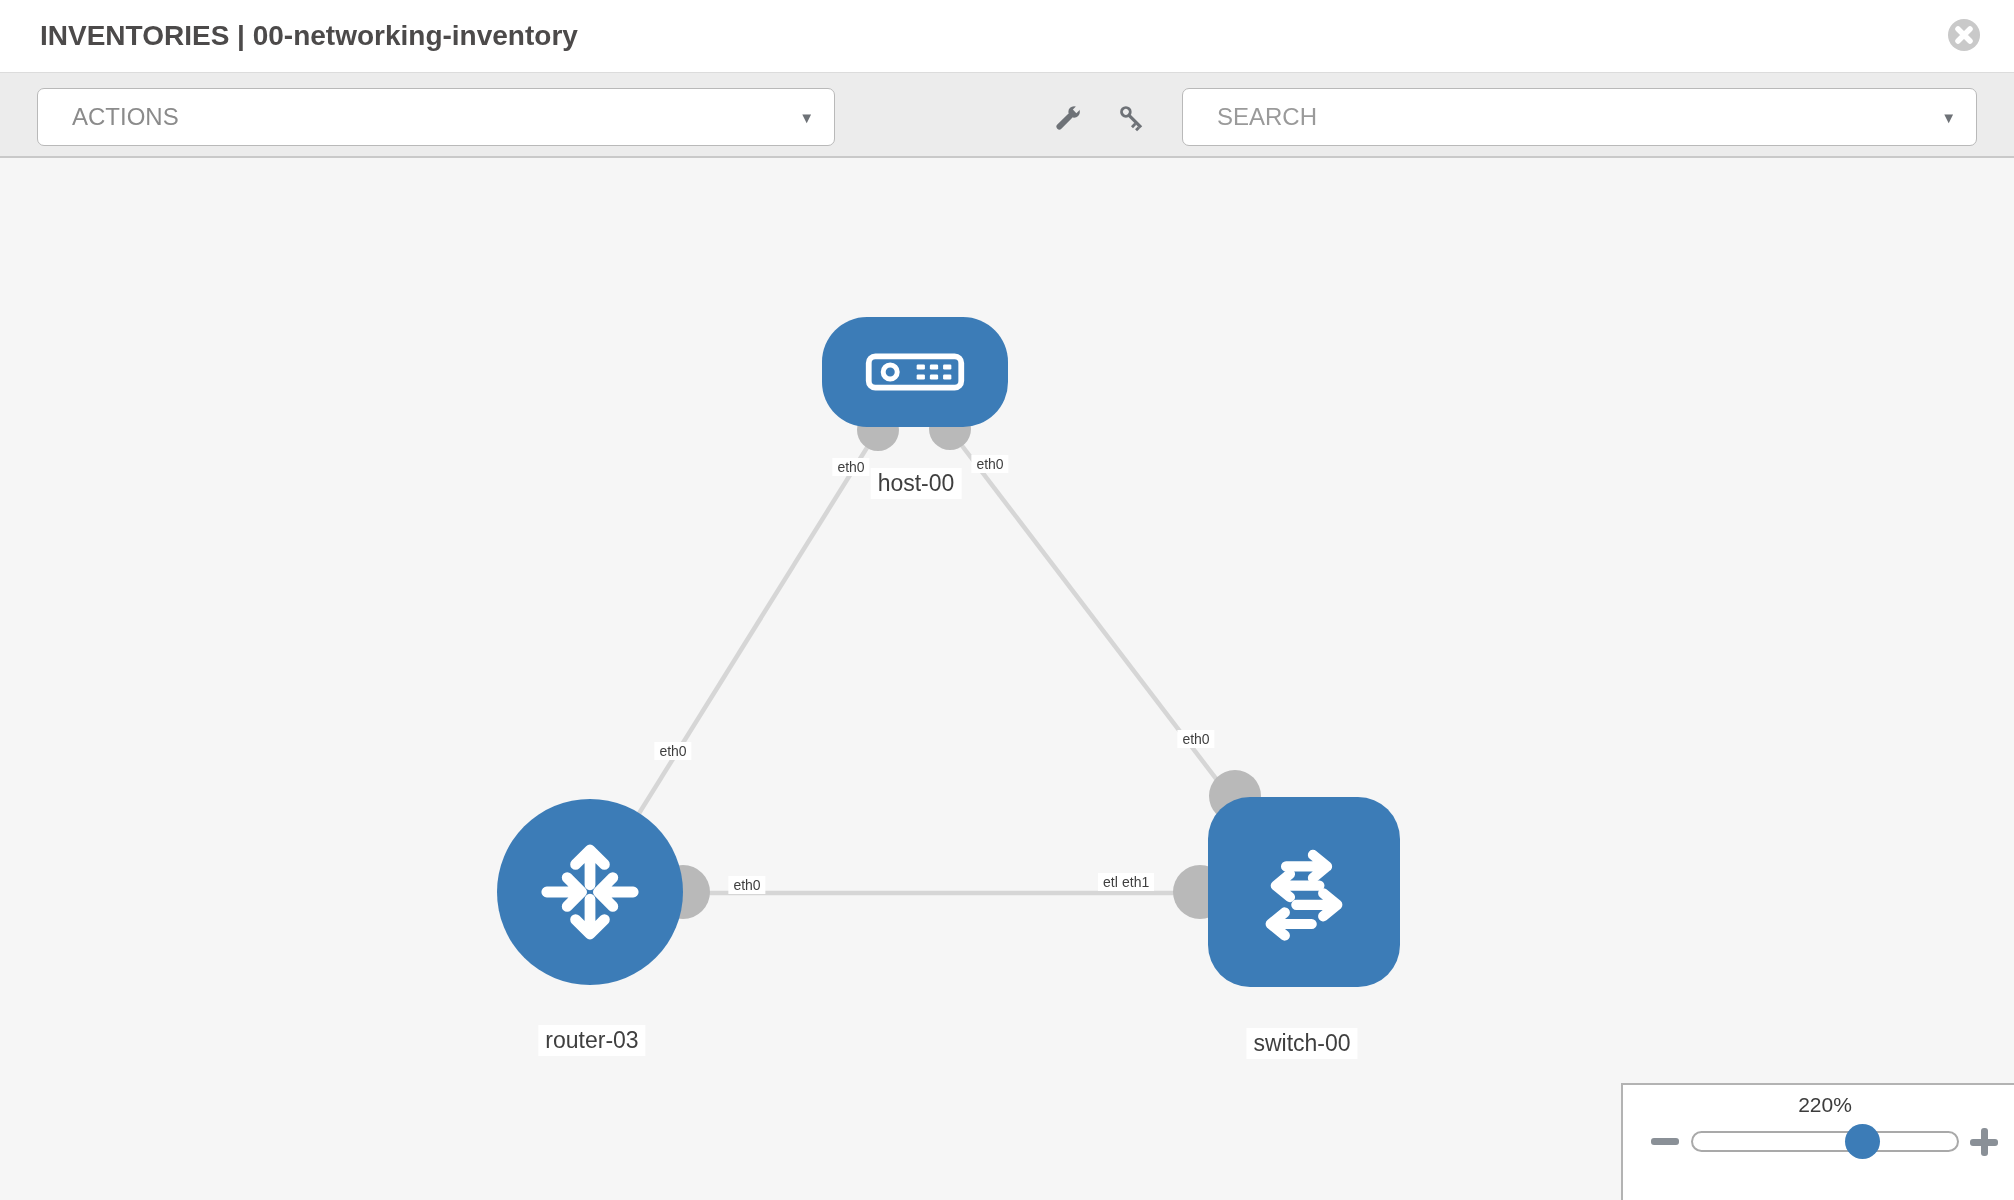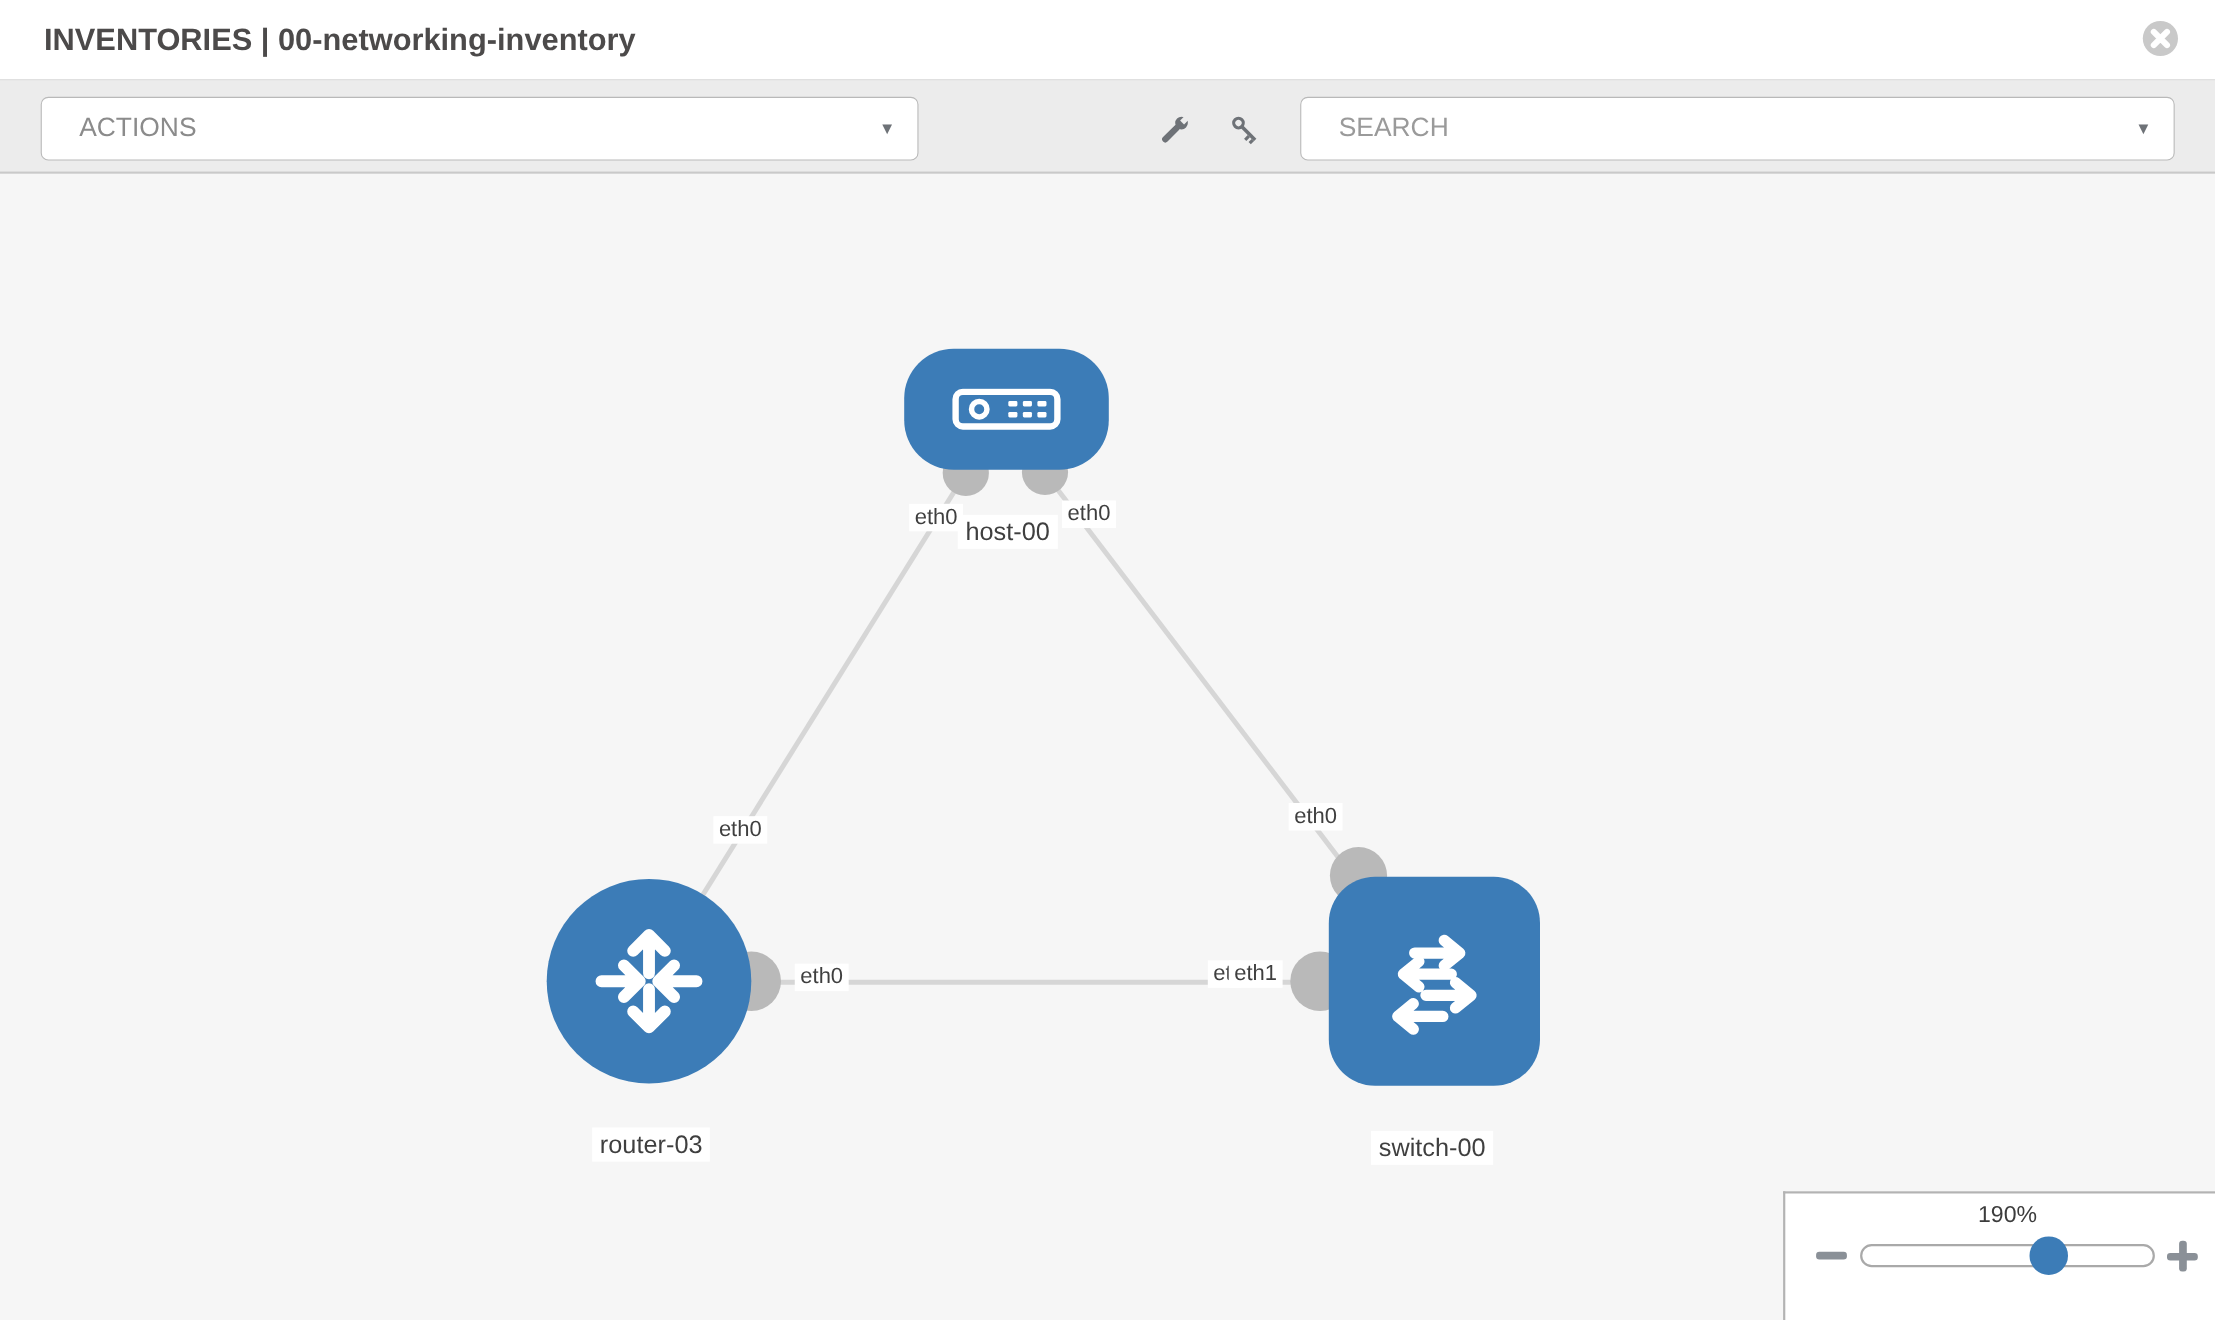--- a/index.html
+++ b/index.html
@@ -39,21 +39,21 @@
   .node { position:absolute; background:#3c7cb7; display:flex; align-items:center; justify-content:center; cursor:pointer; }
   .node-host   { left:822px;  top:159px; width:186px; height:110px; border-radius:45px; }
   .node-router { left:497px;  top:641px; width:186px; height:186px; border-radius:50%; }
   .node-switch { left:1208px; top:639px; width:192px; height:190px; border-radius:42px; }
   .node-label {
     position:absolute; transform:translateX(-50%);
     background:#fff; color:#3f3f3f; font-size:23px; padding:2px 7px; white-space:nowrap;margin-top:25px;
   }
   .iface-label {
     position:absolute; transform:translateX(-50%);
-    background:#fff; color:#3f3f3f; font-size:20px; padding:1px 5px; white-space:nowrap;
+    background:#fff; color:#3f3f3f; font-size:14px; padding:1px 5px; white-space:nowrap;
   }
   .iface-left { transform:none; }
   .iface-clip { overflow:hidden; width:30px; padding-right:0; }
   
   .zoom-panel {
     position:absolute; left:1621px; top:1083px; width:393px; height:117px;
     background:#fff; border-left:2px solid #b3b3b3; border-top:2px solid #b3b3b3;
   }
   .zoom-level { position:absolute; left:68px; top:8px; width:268px; text-align:center; font-size:21px; color:#3c3c3c; }
   .zoom-minus { position:absolute; left:28px; top:53px; width:28px; height:7px; background:#8a9097; border-radius:3px; cursor:pointer; }
@@ -173,21 +173,21 @@
     <div class="iface-label" style="left:851px;  top:300px;">eth0</div>
     <div class="iface-label" style="left:673px;  top:584px;">eth0</div>
     <div class="iface-label" style="left:990px;  top:297px;">eth0</div>
     <div class="iface-label" style="left:1196px; top:572px;">eth0</div>
     <div class="iface-label" style="left:747px;  top:718px;">eth0</div>
     <div class="iface-label iface-left iface-clip" style="left:1098px; top:715px;">eth1</div>
     <div class="iface-label iface-left" style="left:1117px; top:715px;">eth1</div>
   </div>
 
   <div class="zoom-panel">
-    <div class="zoom-level">190%</div>
+    <div class="zoom-level">220%</div>
     <div class="zoom-minus"></div>
     <div class="zoom-track">
       <div class="zoom-thumb" style="left: calc(64% - 17px);"></div>
     </div>
     <div class="zoom-plus"></div>
   </div>
 
 </div>
 
 </body></html>

